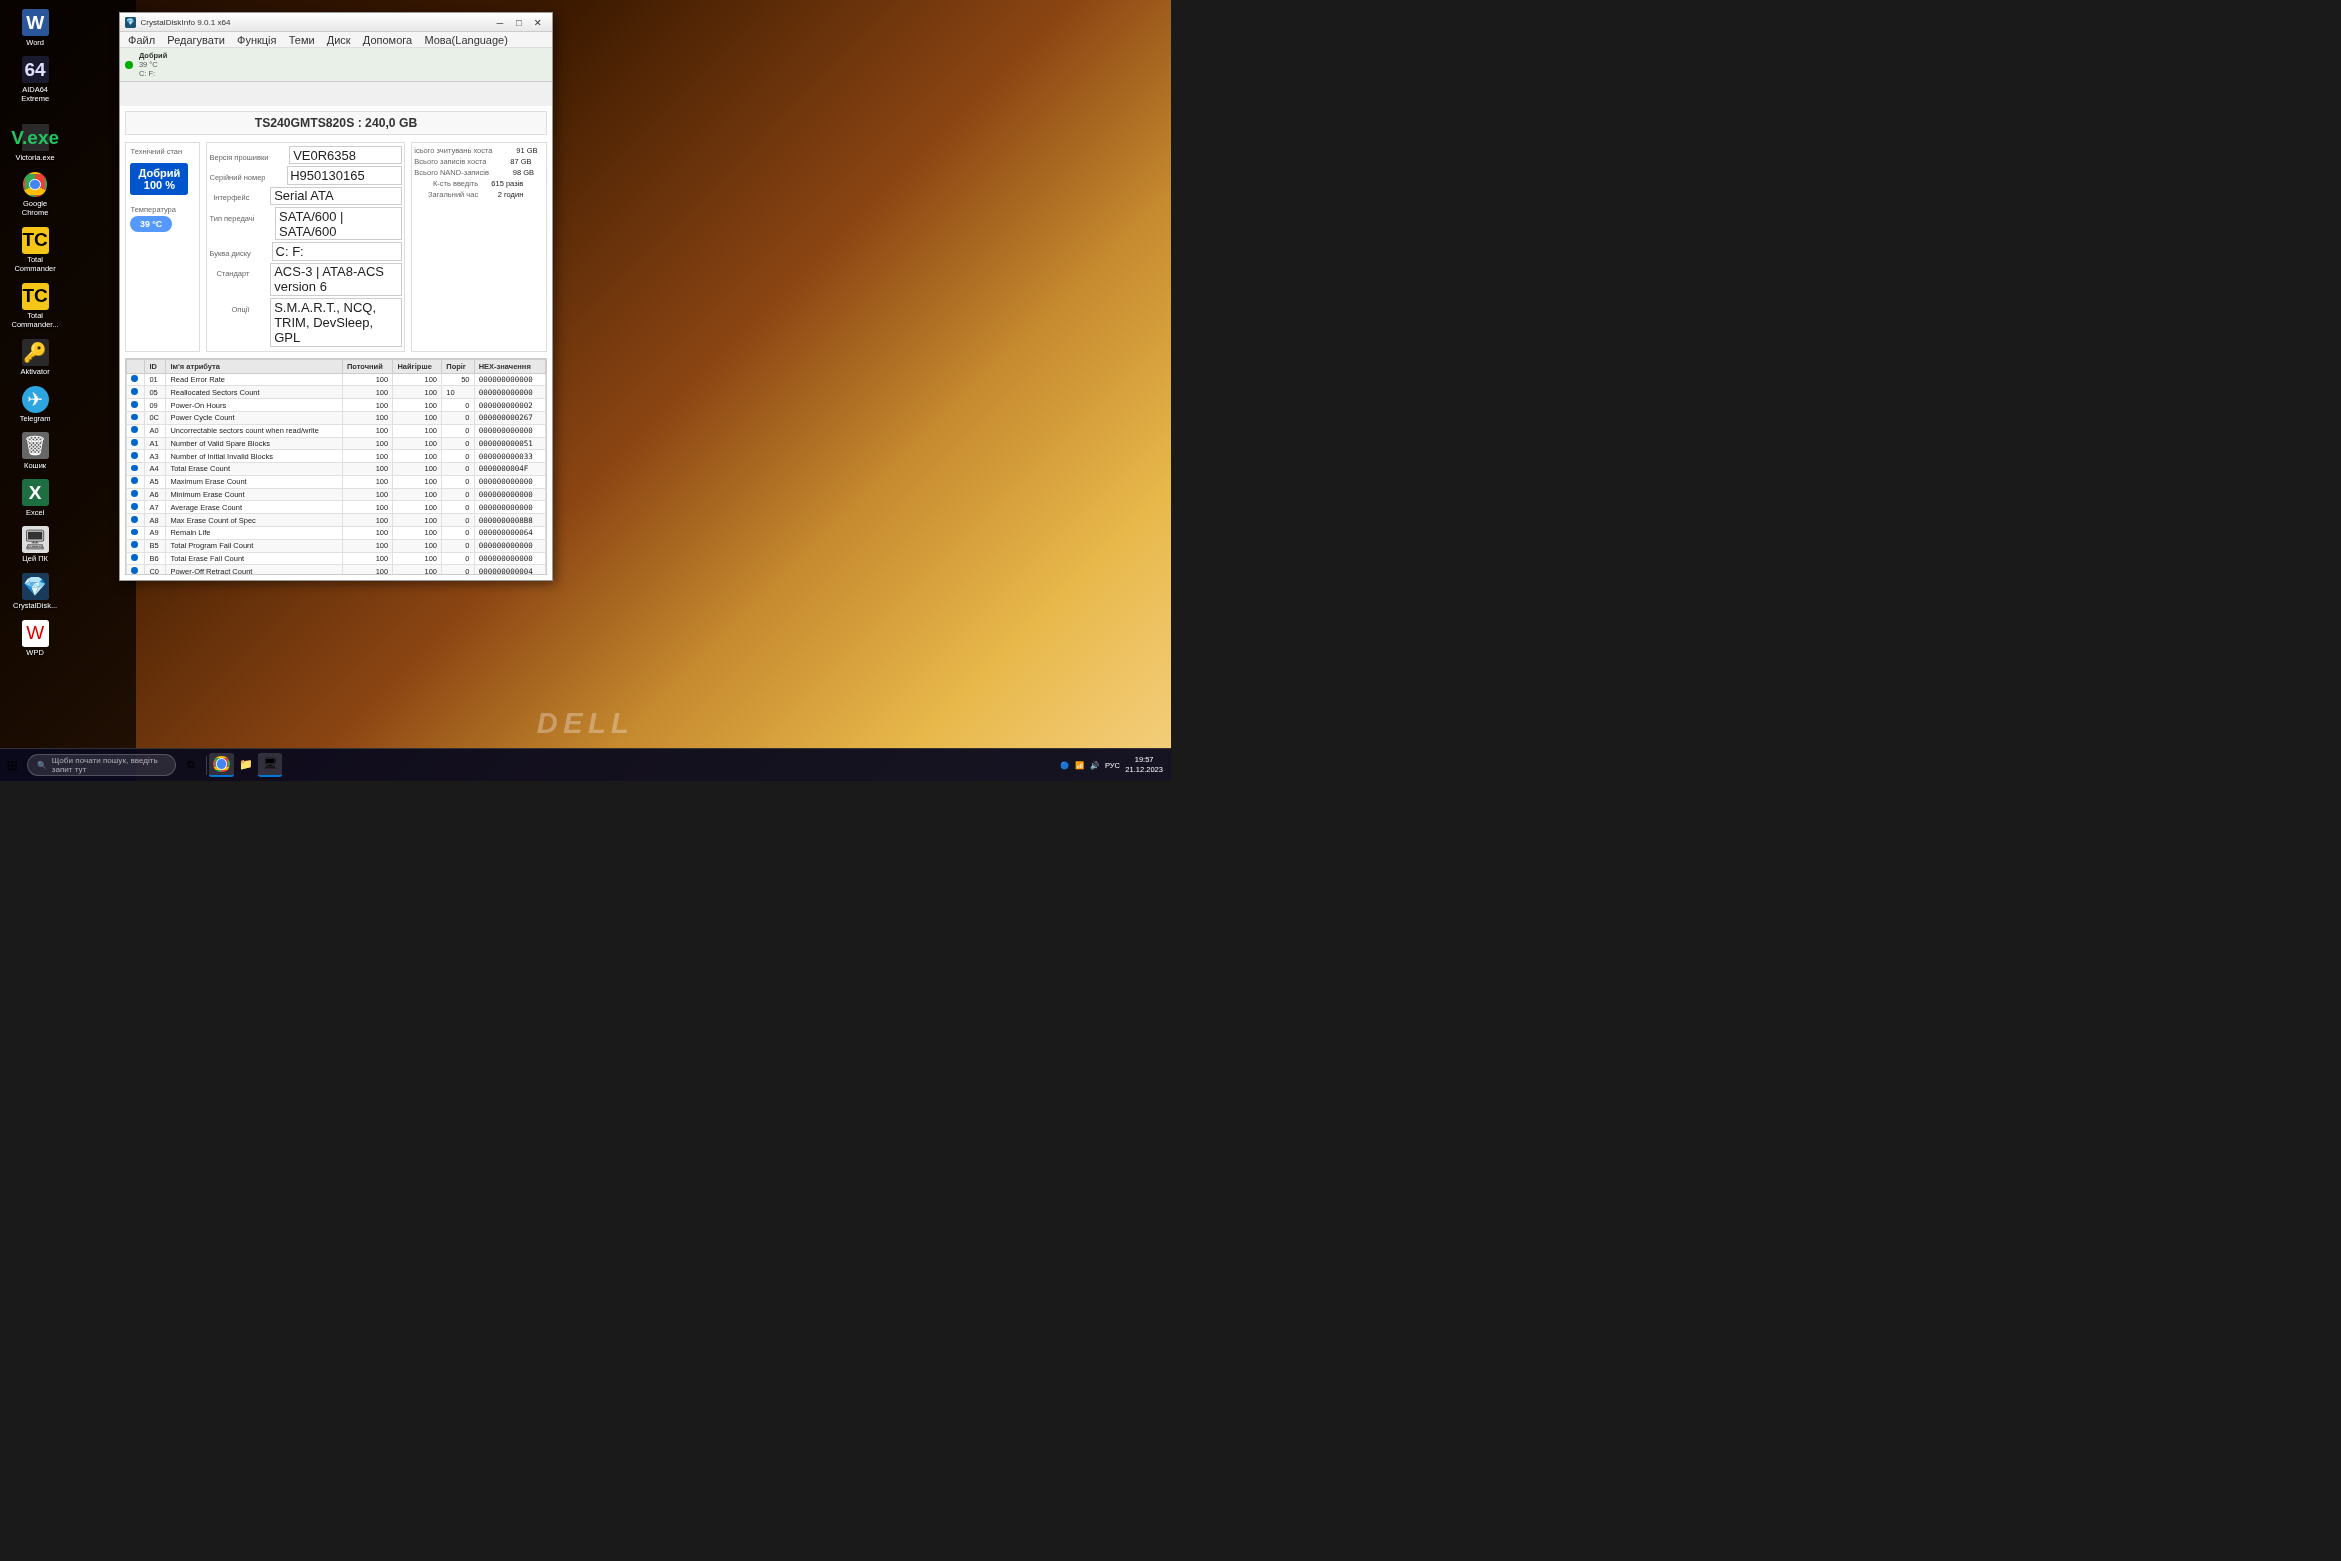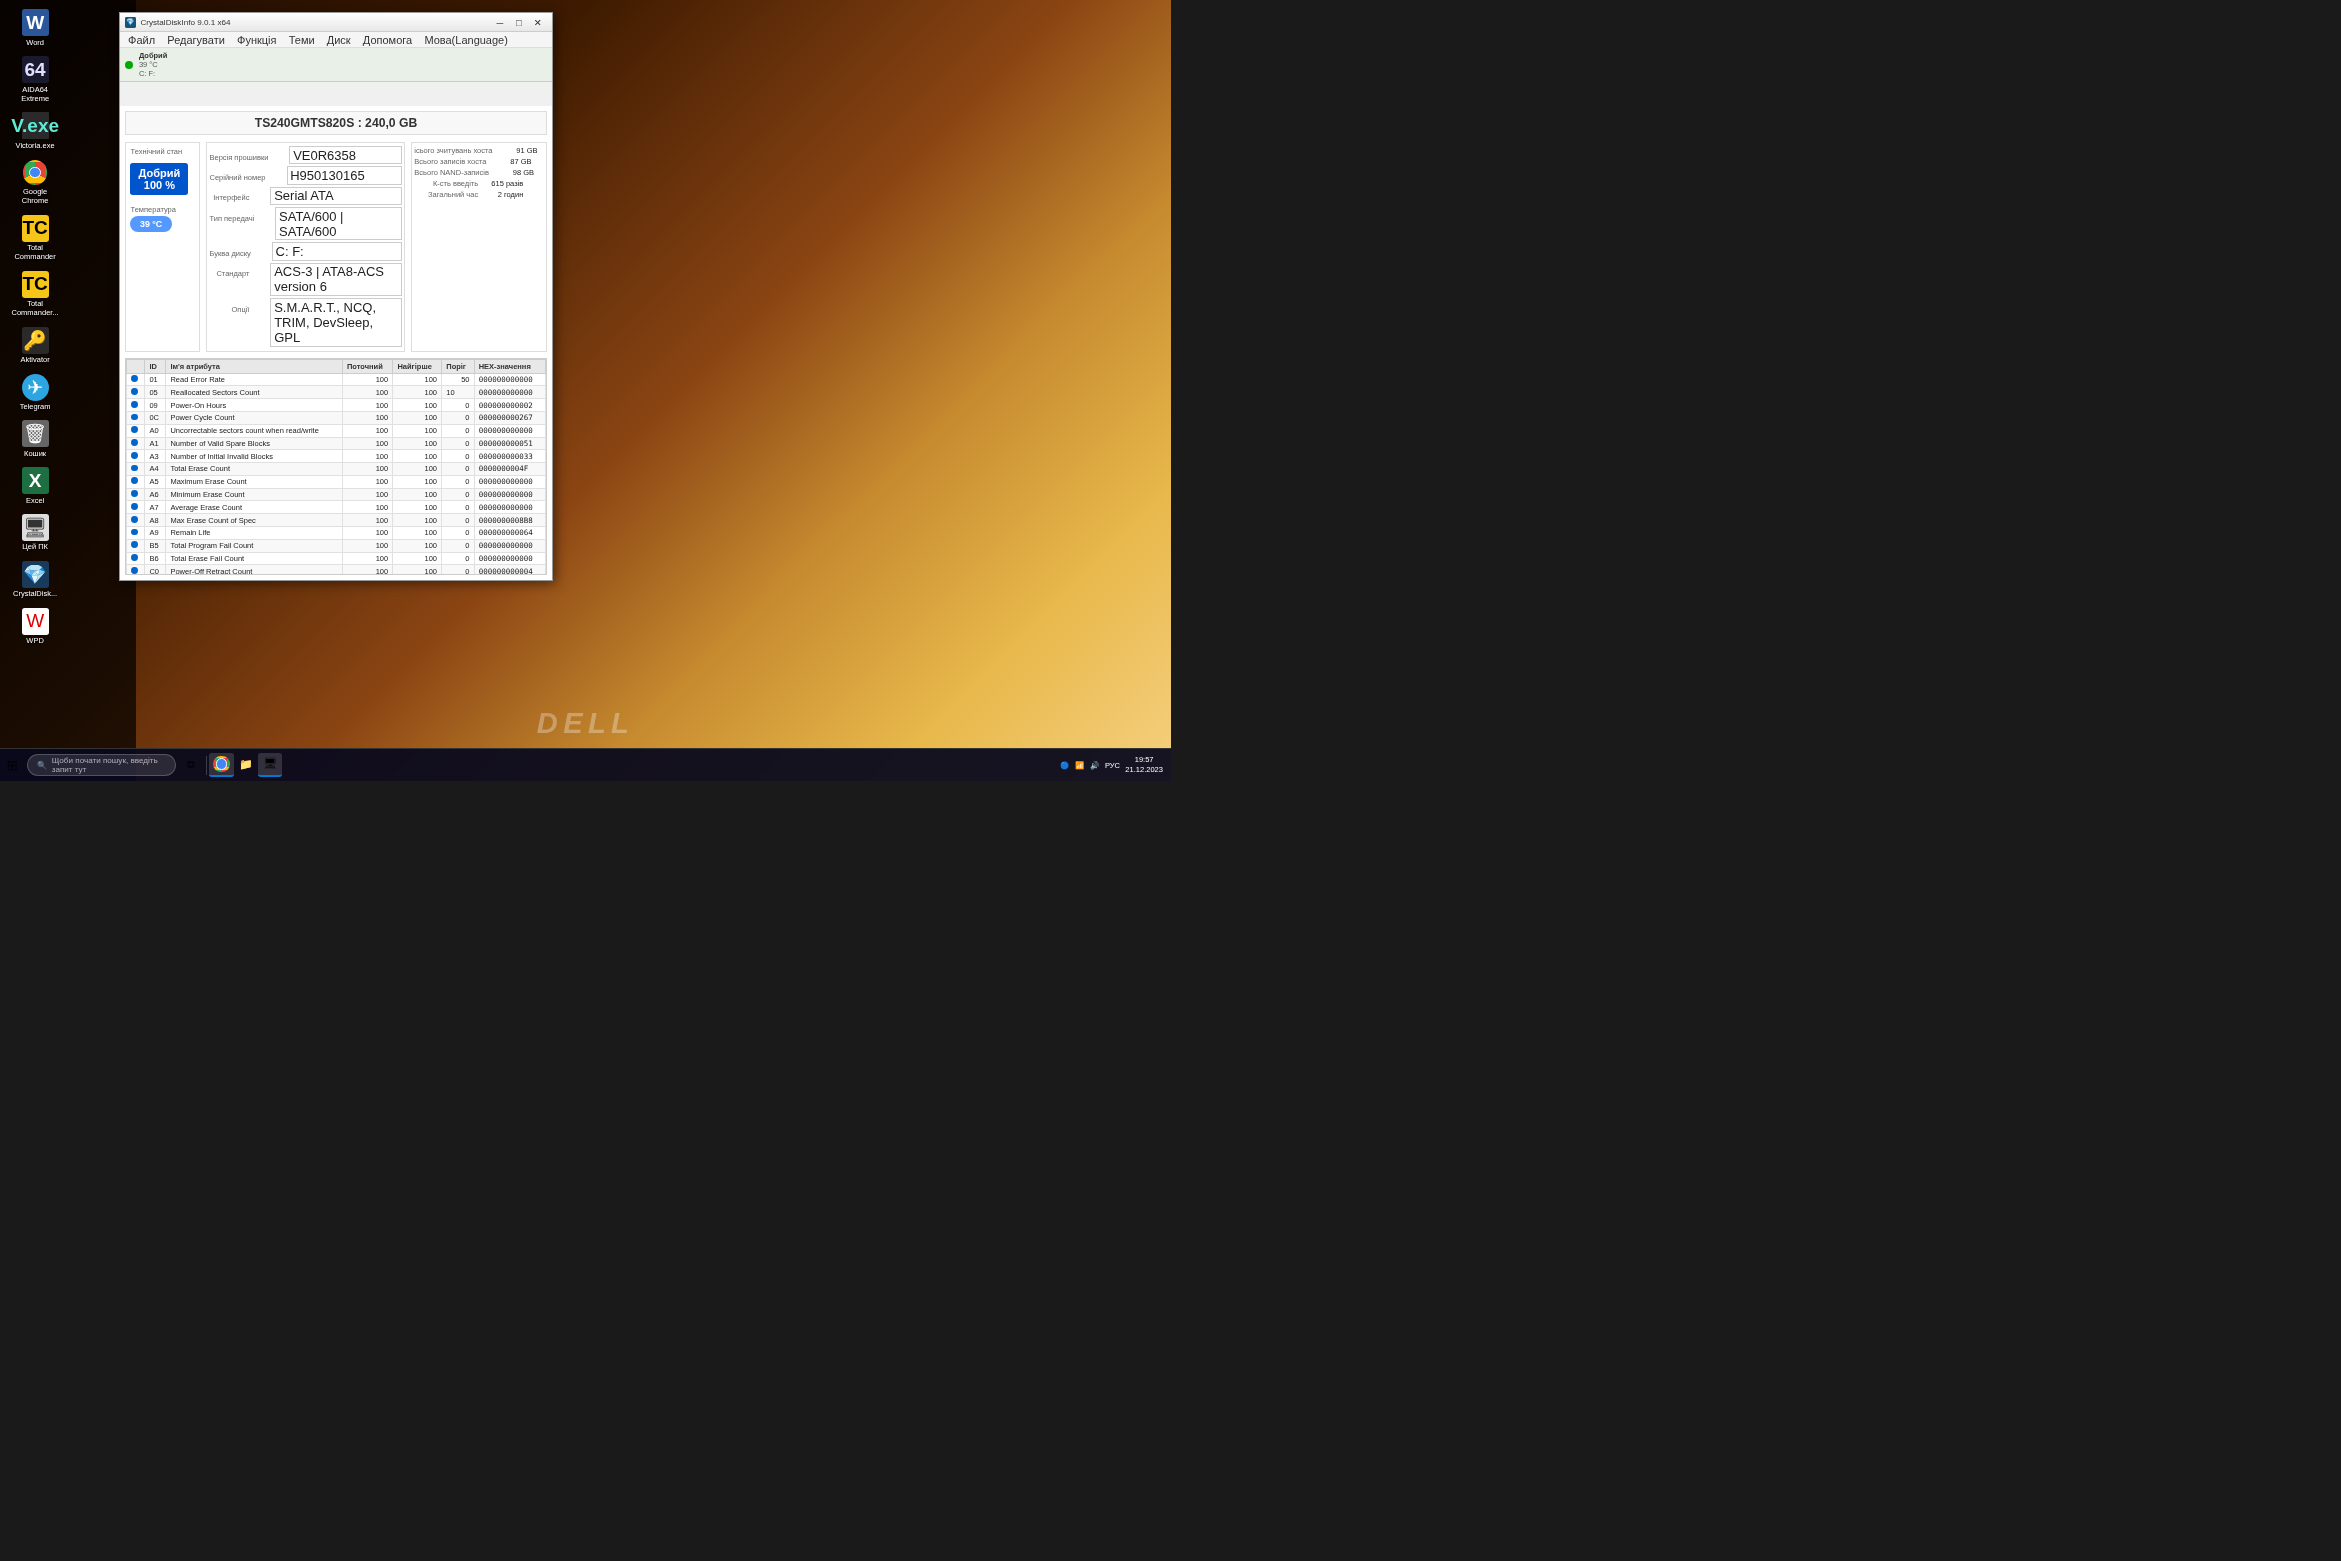--- a/index.html
+++ b/index.html
@@ -113,21 +113,21 @@
       color: #fff;
       font-size: 7.5px;
       text-shadow: 0.7px 0.7px 1.4px #000;
       word-break: break-word;
       line-height: 1.2;
     }
 
     
     .icon-word { background: #2b579a; color: #fff; border-radius: 2.7px; font-weight: bold; font-size: 15px; }
     .icon-aida { background: #1a1a2e; color: #e0e0ff; border-radius: 2.7px; font-size: 6.8px; font-weight: bold; }
-    .icon-victoria { background: #2a2a2a; color: #5eead4; border-radius: 1px; font-size: 6.8px; font-weight: bold; }
+    .icon-victoria { background: #2a2a2a; color: #22c55e; border-radius: 1px; font-size: 6.8px; font-weight: bold; margin-top: 12px; }
     .icon-tc { background: #f5c518; color: #000; border-radius: 3px; font-size: 6.8px; font-weight: bold; }
     .icon-telegram { background: #2ca5e0; border-radius: 50%; color: #fff; font-size: 13.6px; }
     .icon-korzyna { background: #666; border-radius: 2.7px; color: #fff; font-size: 13.6px; }
     .icon-excel { background: #1d6f42; color: #fff; border-radius: 2.7px; font-size: 13.6px; font-weight: bold; }
     .icon-thispc { background: #ddd; border-radius: 2.7px; color: #333; font-size: 13.6px; }
     .icon-crystal { background: #1a3a5c; border-radius: 2.7px; color: #5af; font-size: 12.2px; }
     .icon-wpd { background: #fff; border-radius: 2.7px; color: #d00; font-size: 12.2px; }
     .icon-aktivator { background: #2a2a2a; border-radius: 2.7px; color: #ff0; font-size: 11px; }
 
     

